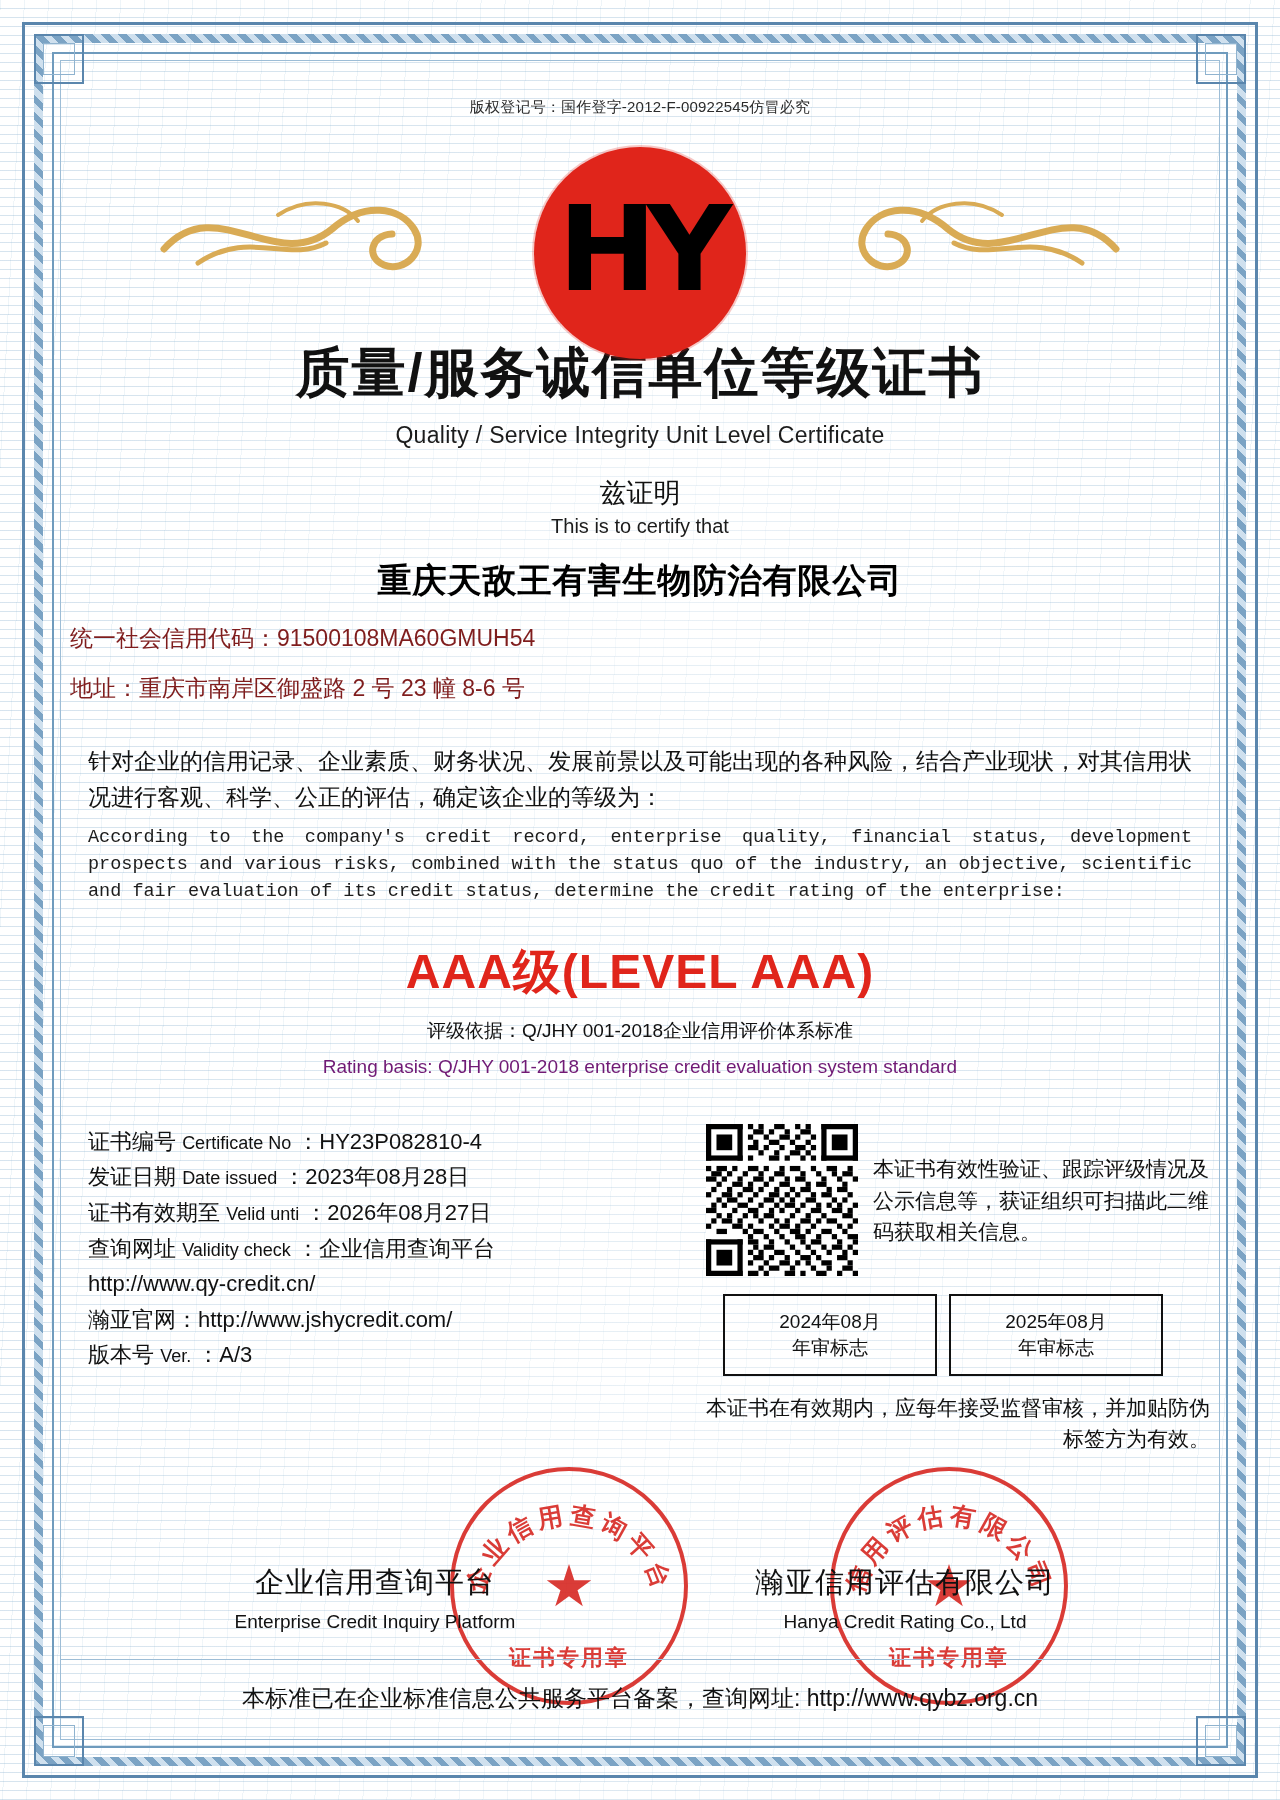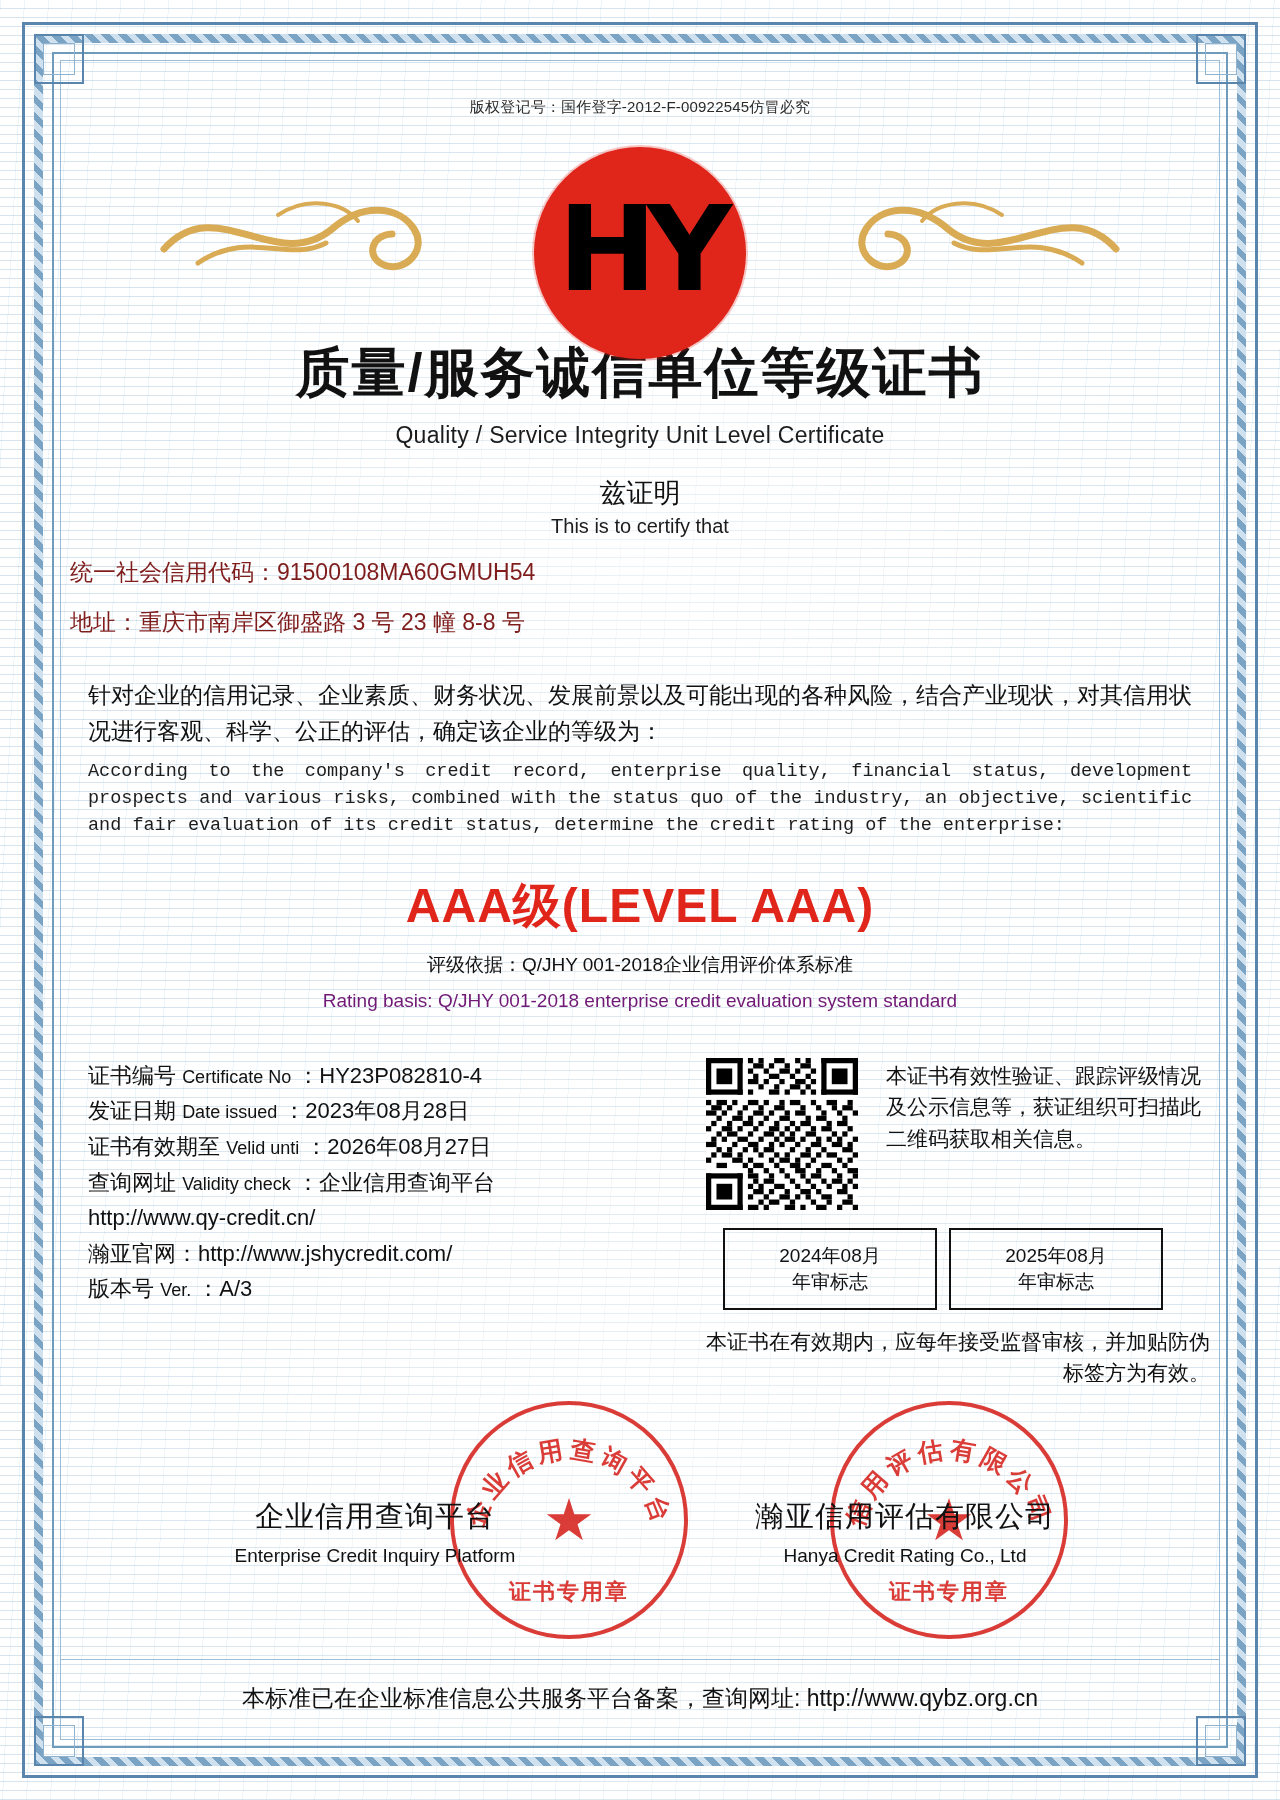--- a/index.html
+++ b/index.html
@@ -155,21 +155,21 @@
     display:flex;
   }
   .details-left{
     width:610px;padding-left:18px;
     font-size:22px;color:#111;line-height:1.62;
   }
   .lab-en{font-size:18px;}
   .details-right{
     flex:1;position:relative;padding-left:8px;
   }
-  .qr-row{display:flex;gap:28px;align-items:flex-start;}
+  .qr-row{display:flex;gap:15px;align-items:center;}
   .qr{
     width:152px;height:152px;flex:0 0 152px;
     background:#fff;
     image-rendering:pixelated;
   }
   .qr-note{
     font-size:21px;color:#111;line-height:1.5;padding-top:2px;
   }
   .stamp-boxes{
     display:flex;gap:12px;margin-top:18px;padding-left:17px;
@@ -261,22 +261,23 @@
         <div class="logo-mark">HY</div>
       </div>
     </div>
 
     <div class="title-cn">质量/服务诚信单位等级证书</div>
     <div class="title-en">Quality / Service Integrity Unit Level Certificate</div>
 
     <div class="certify-cn">兹证明</div>
     <div class="certify-en">This is to certify that</div>
 
+    <div class="company">重庆天敌王有害生物防治有限公司</div>
     <div class="usci">统一社会信用代码：91500108MA60GMUH54</div>
-    <div class="addr">地址：重庆市南岸区御盛路 3 号 23 幢 8-8 号</div>
+    <div class="addr">地址：重庆市南岸区御盛路 2 号 23 幢 8-6 号</div>
 
     <div class="para">
       <div class="para-cn">针对企业的信用记录、企业素质、财务状况、发展前景以及可能出现的各种风险，结合产业现状，对其信用状况进行客观、科学、公正的评估，确定该企业的等级为：</div>
       <div class="para-en">According to the company's credit record, enterprise quality, financial status, development prospects and various risks, combined with the status quo of the industry, an objective, scientific and fair evaluation of its credit status, determine the credit rating of the enterprise:</div>
     </div>
 
     <div class="level">AAA级(LEVEL AAA)</div>
     <div class="basis-cn">评级依据：Q/JHY 001-2018企业信用评价体系标准</div>
     <div class="basis-en">Rating basis: Q/JHY 001-2018 enterprise credit evaluation system standard</div>
 

